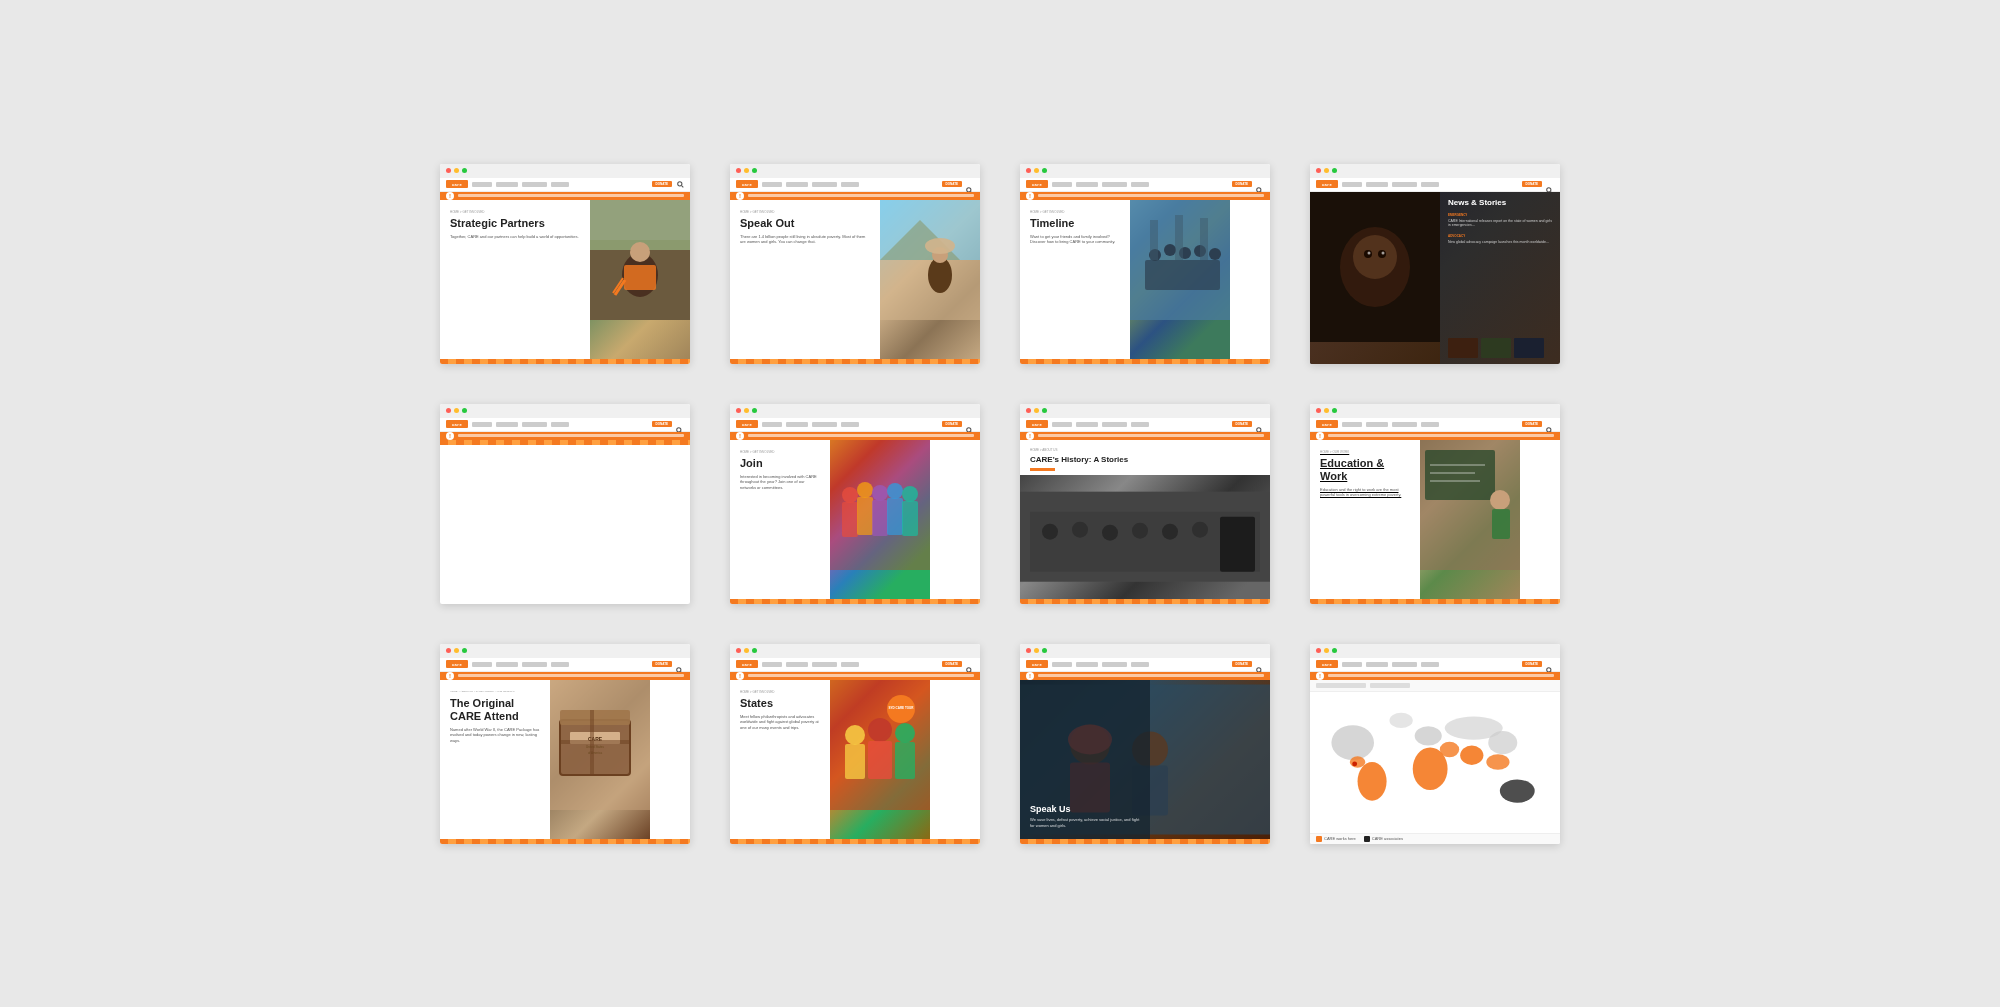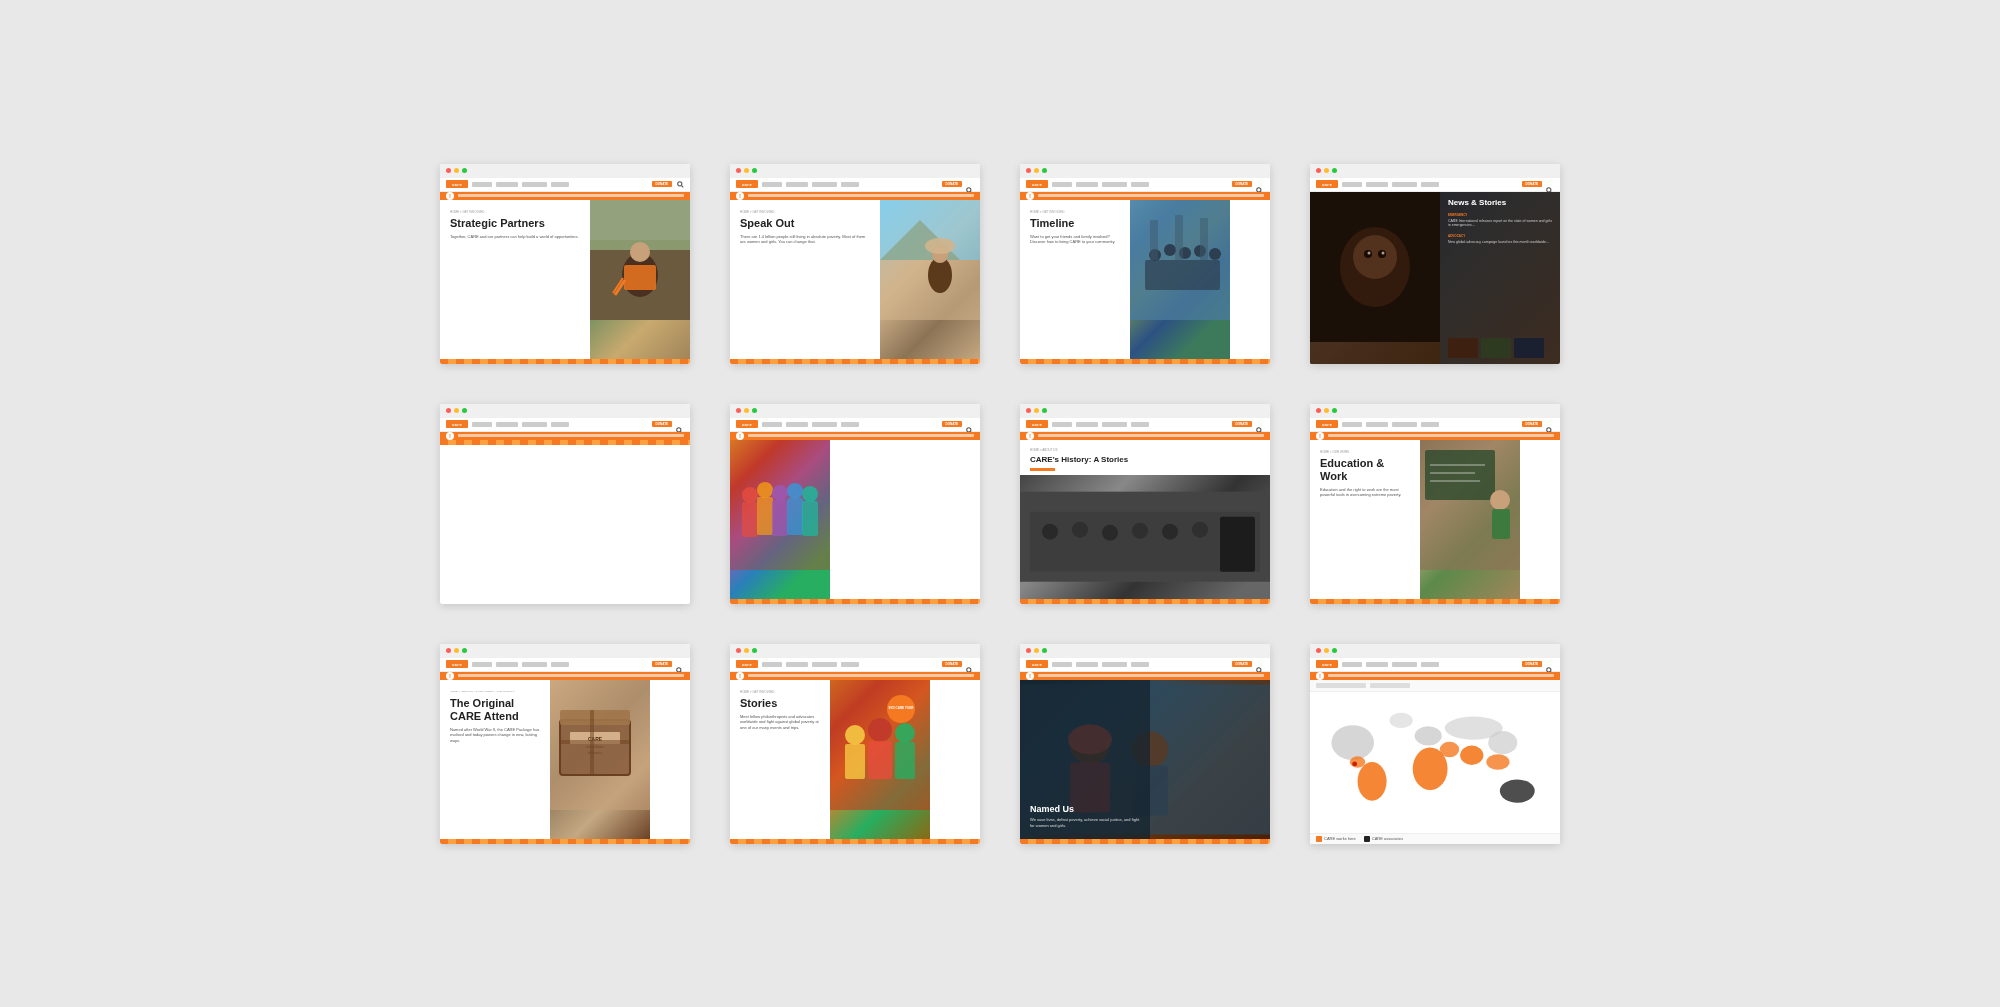--- a/index.html
+++ b/index.html
@@ -574,20 +574,25 @@
           </svg>
       </div>
     </div>
     <div class="alert-bar">
       <div style="width:8px;height:8px;background:#fff;border-radius:50%;margin-right:4px;flex-shrink:0;display:flex;align-items:center;justify-content:center;">
           <span style="font-size:6px;color:#f47920;font-weight:bold;">!</span>
         </div>
       <div class="alert-bar-content"></div>
     </div>
     <div class="card-content">
+      <div class="card-text" style="max-width:100px;">
+        <div class="card-breadcrumb">HOME &gt; GET INVOLVED</div>
+        <div class="card-title">Join</div>
+        <div class="card-desc">Interested in becoming involved with CARE throughout the year? Join one of our networks or committees.</div>
+      </div>
       <div class="card-image img-join">
         <svg width="100" height="130" viewBox="0 0 100 130" style="position:absolute;top:0;left:0;">
           <rect width="100" height="130" fill="#c0392b" opacity="0.4"></rect>
 
           <circle cx="20" cy="55" r="8" fill="#e74c3c" opacity="0.8"></circle>
           <circle cx="35" cy="50" r="8" fill="#f39c12" opacity="0.8"></circle>
           <circle cx="50" cy="53" r="8" fill="#9b59b6" opacity="0.8"></circle>
           <circle cx="65" cy="51" r="8" fill="#3498db" opacity="0.8"></circle>
           <circle cx="80" cy="54" r="8" fill="#1abc9c" opacity="0.8"></circle>
 
@@ -684,21 +689,21 @@
           </svg>
       </div>
     </div>
     <div class="alert-bar">
       <div style="width:8px;height:8px;background:#fff;border-radius:50%;margin-right:4px;flex-shrink:0;display:flex;align-items:center;justify-content:center;">
           <span style="font-size:6px;color:#f47920;font-weight:bold;">!</span>
         </div>
       <div class="alert-bar-content"></div>
     </div>
     <div class="card-content">
-      <div class="card-text" style="max-width:110px;">
+      <div class="card-text" style="max-width:110px;text-decoration:underline;">
         <div class="card-breadcrumb">HOME &gt; OUR WORK</div>
         <div class="card-title">Education &amp; Work</div>
         <div class="card-desc">Education and the right to work are the most powerful tools in overcoming extreme poverty.</div>
       </div>
       <div class="card-image img-education">
         <svg width="100" height="130" viewBox="0 0 100 130" style="position:absolute;top:0;left:0;">
           <rect width="100" height="130" fill="#8B7355" opacity="0.7"></rect>
 
           <rect x="5" y="10" width="70" height="50" rx="2" fill="#2d4a2d" opacity="0.8"></rect>
 
@@ -798,21 +803,21 @@
     </div>
     <div class="alert-bar">
       <div style="width:8px;height:8px;background:#fff;border-radius:50%;margin-right:4px;flex-shrink:0;display:flex;align-items:center;justify-content:center;">
           <span style="font-size:6px;color:#f47920;font-weight:bold;">!</span>
         </div>
       <div class="alert-bar-content"></div>
     </div>
     <div class="card-content">
       <div class="card-text" style="max-width:100px;">
         <div class="card-breadcrumb">HOME &gt; GET INVOLVED</div>
-        <div class="card-title">Stories</div>
+        <div class="card-title">States</div>
         <div class="card-desc">Meet fellow philanthropists and advocates worldwide and fight against global poverty at one of our many events and trips.</div>
       </div>
       <div class="card-image img-attend" style="position:relative;">
         <svg width="100" height="130" viewBox="0 0 100 130" style="position:absolute;top:0;left:0;">
           <rect width="100" height="130" fill="#c04020" opacity="0.6"></rect>
 
           <circle cx="25" cy="55" r="10" fill="#f5c842" opacity="0.9"></circle>
           <circle cx="50" cy="50" r="12" fill="#c0392b" opacity="0.9"></circle>
           <circle cx="75" cy="53" r="10" fill="#27ae60" opacity="0.9"></circle>
           <rect x="15" y="64" width="20" height="35" rx="2" fill="#f5c842" opacity="0.8"></rect>
@@ -866,21 +871,21 @@
           <circle cx="70" cy="60" r="20" fill="#8B4513" opacity="0.8"></circle>
           <rect x="50" y="78" width="40" height="50" rx="3" fill="#c0392b" opacity="0.7"></rect>
 
           <ellipse cx="70" cy="55" rx="22" ry="15" fill="#e74c3c" opacity="0.8"></ellipse>
           <circle cx="130" cy="65" r="18" fill="#5a3820" opacity="0.8"></circle>
           <rect x="112" y="81" width="36" height="50" rx="3" fill="#2c3e50" opacity="0.8"></rect>
         </svg>
       </div>
 
       <div style="position:absolute;top:0;left:0;width:130px;height:100%;background:rgba(20,35,45,0.75);display:flex;flex-direction:column;justify-content:flex-end;padding:10px;">
-        <div class="about-title-white">Named Us</div>
+        <div class="about-title-white">Speak Us</div>
         <div class="about-desc-white">We save lives, defeat poverty, achieve social justice, and fight for women and girls.</div>
       </div>
     </div>
     <div class="orange-zigzag"></div>
   </div>
 
   <div class="card">
     <div class="browser-bar">
       <div class="dot dot-red"></div>
       <div class="dot dot-yellow"></div>

